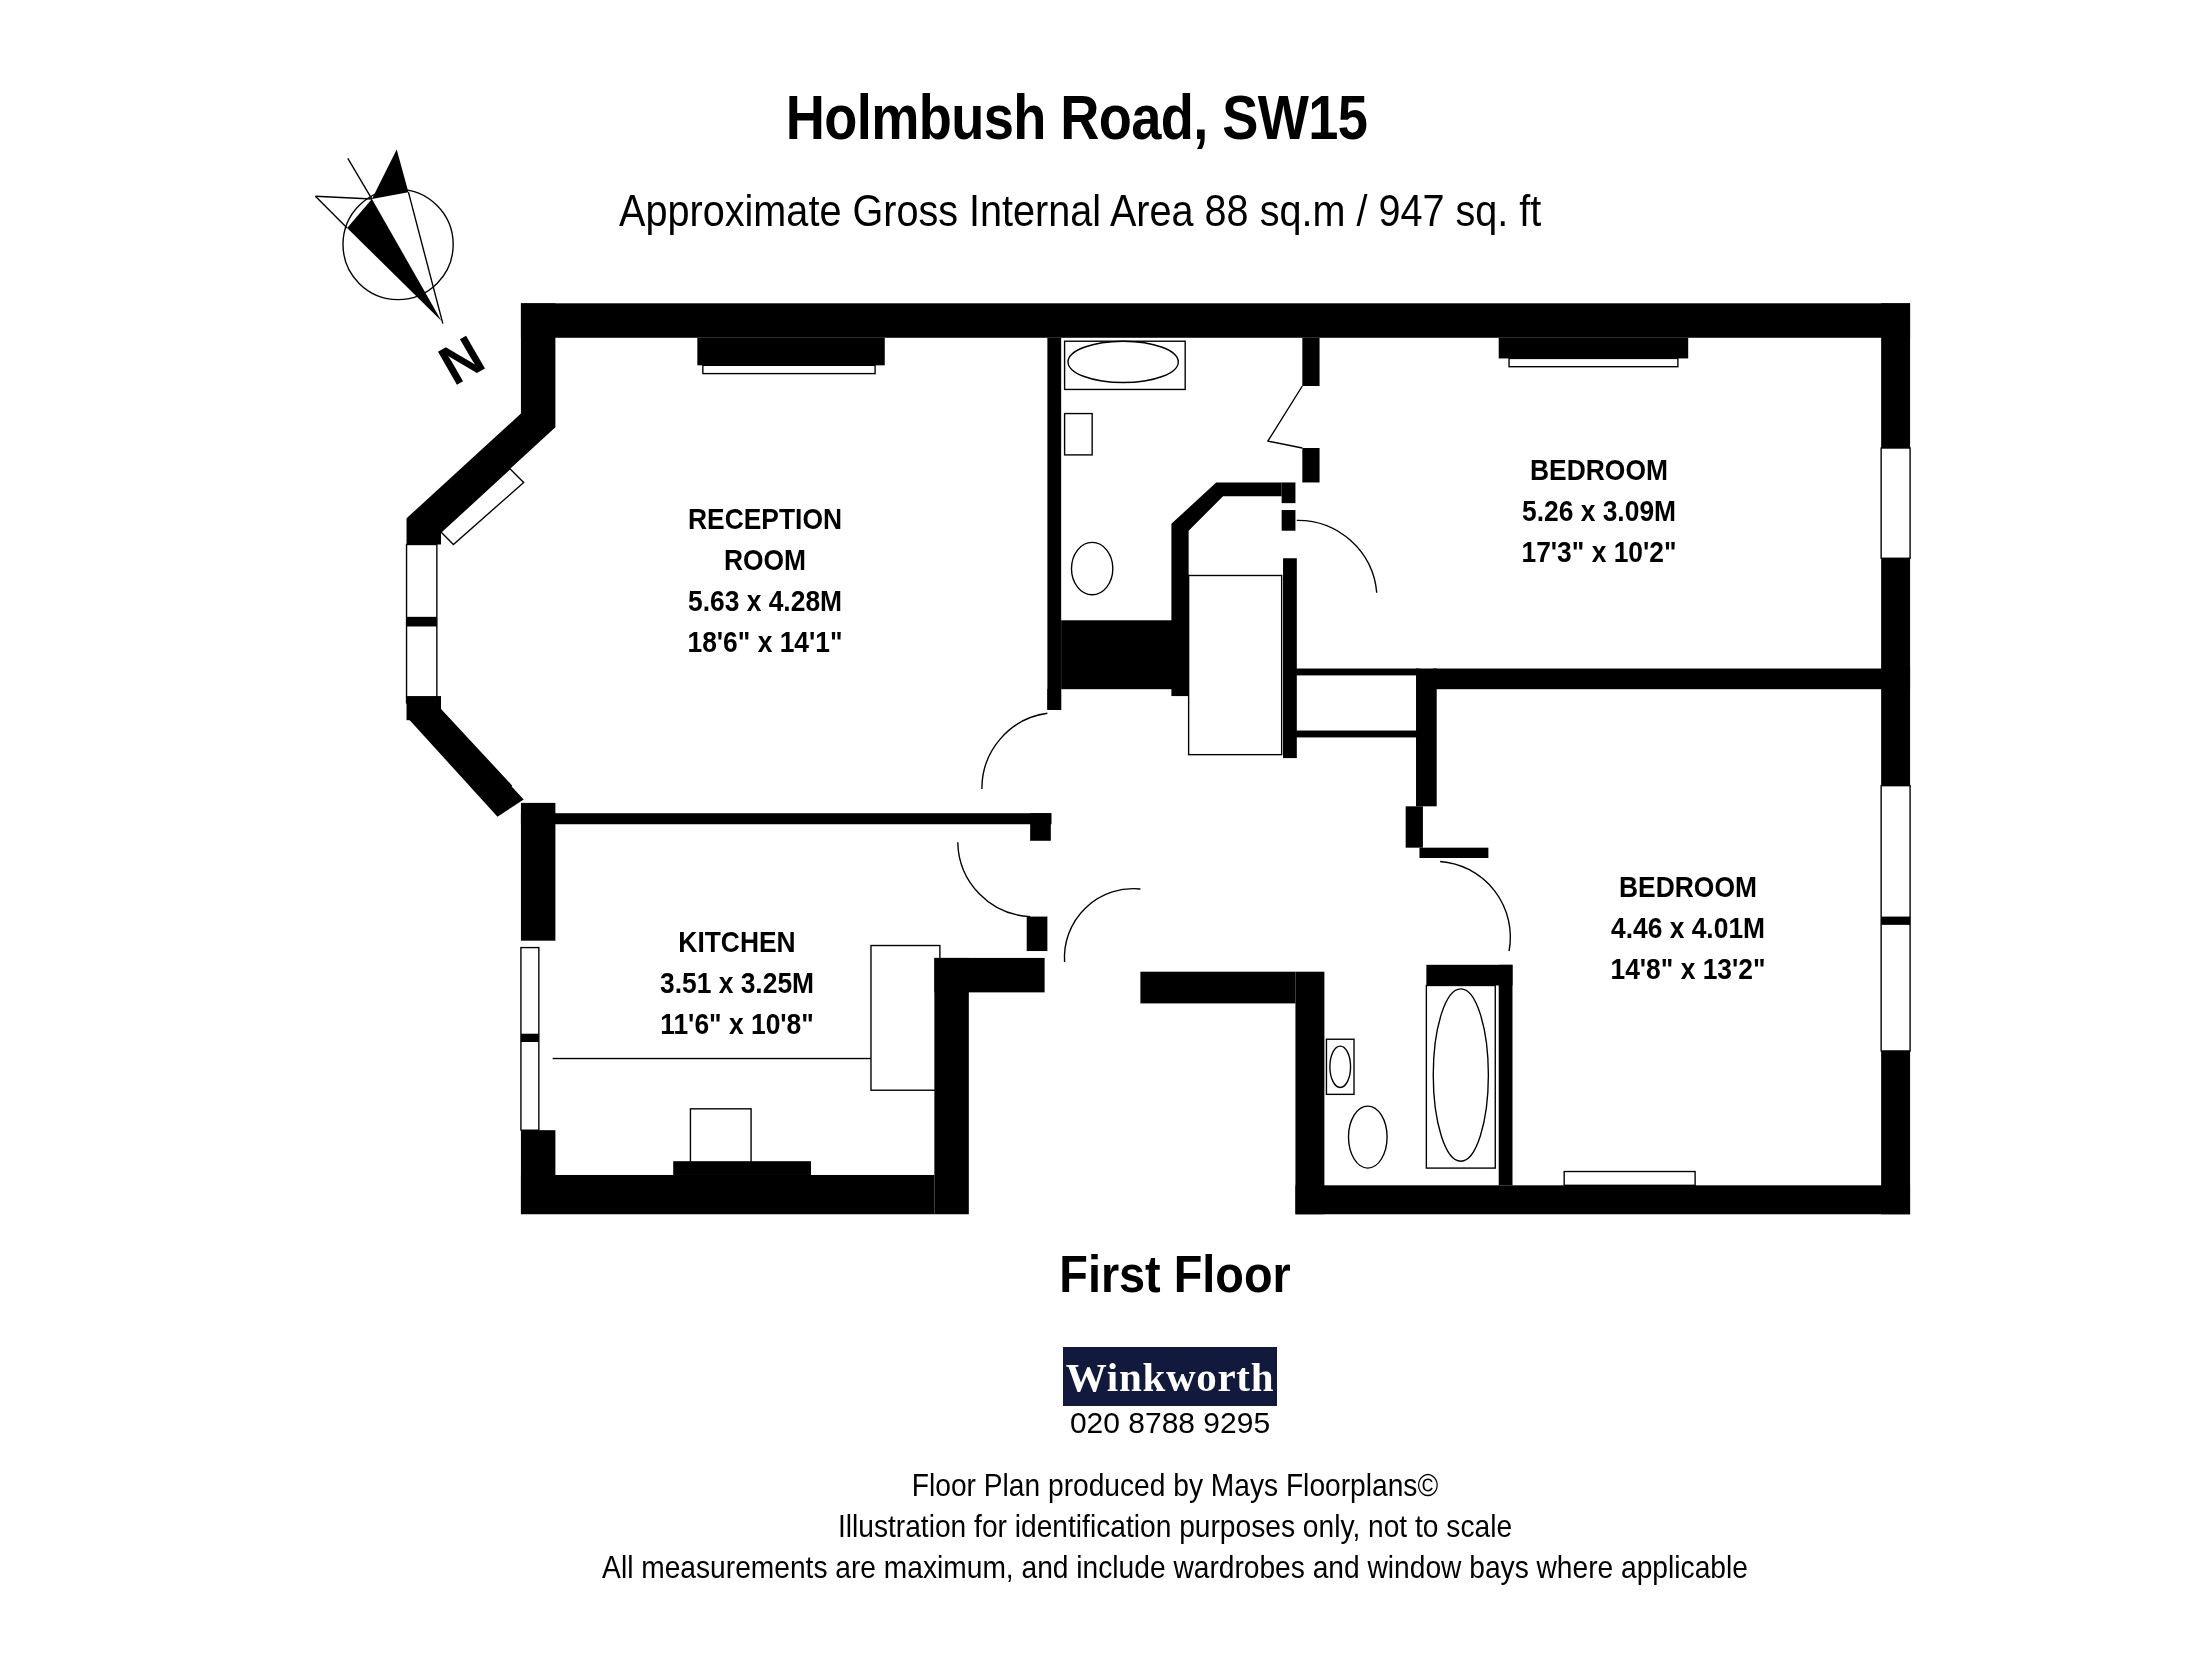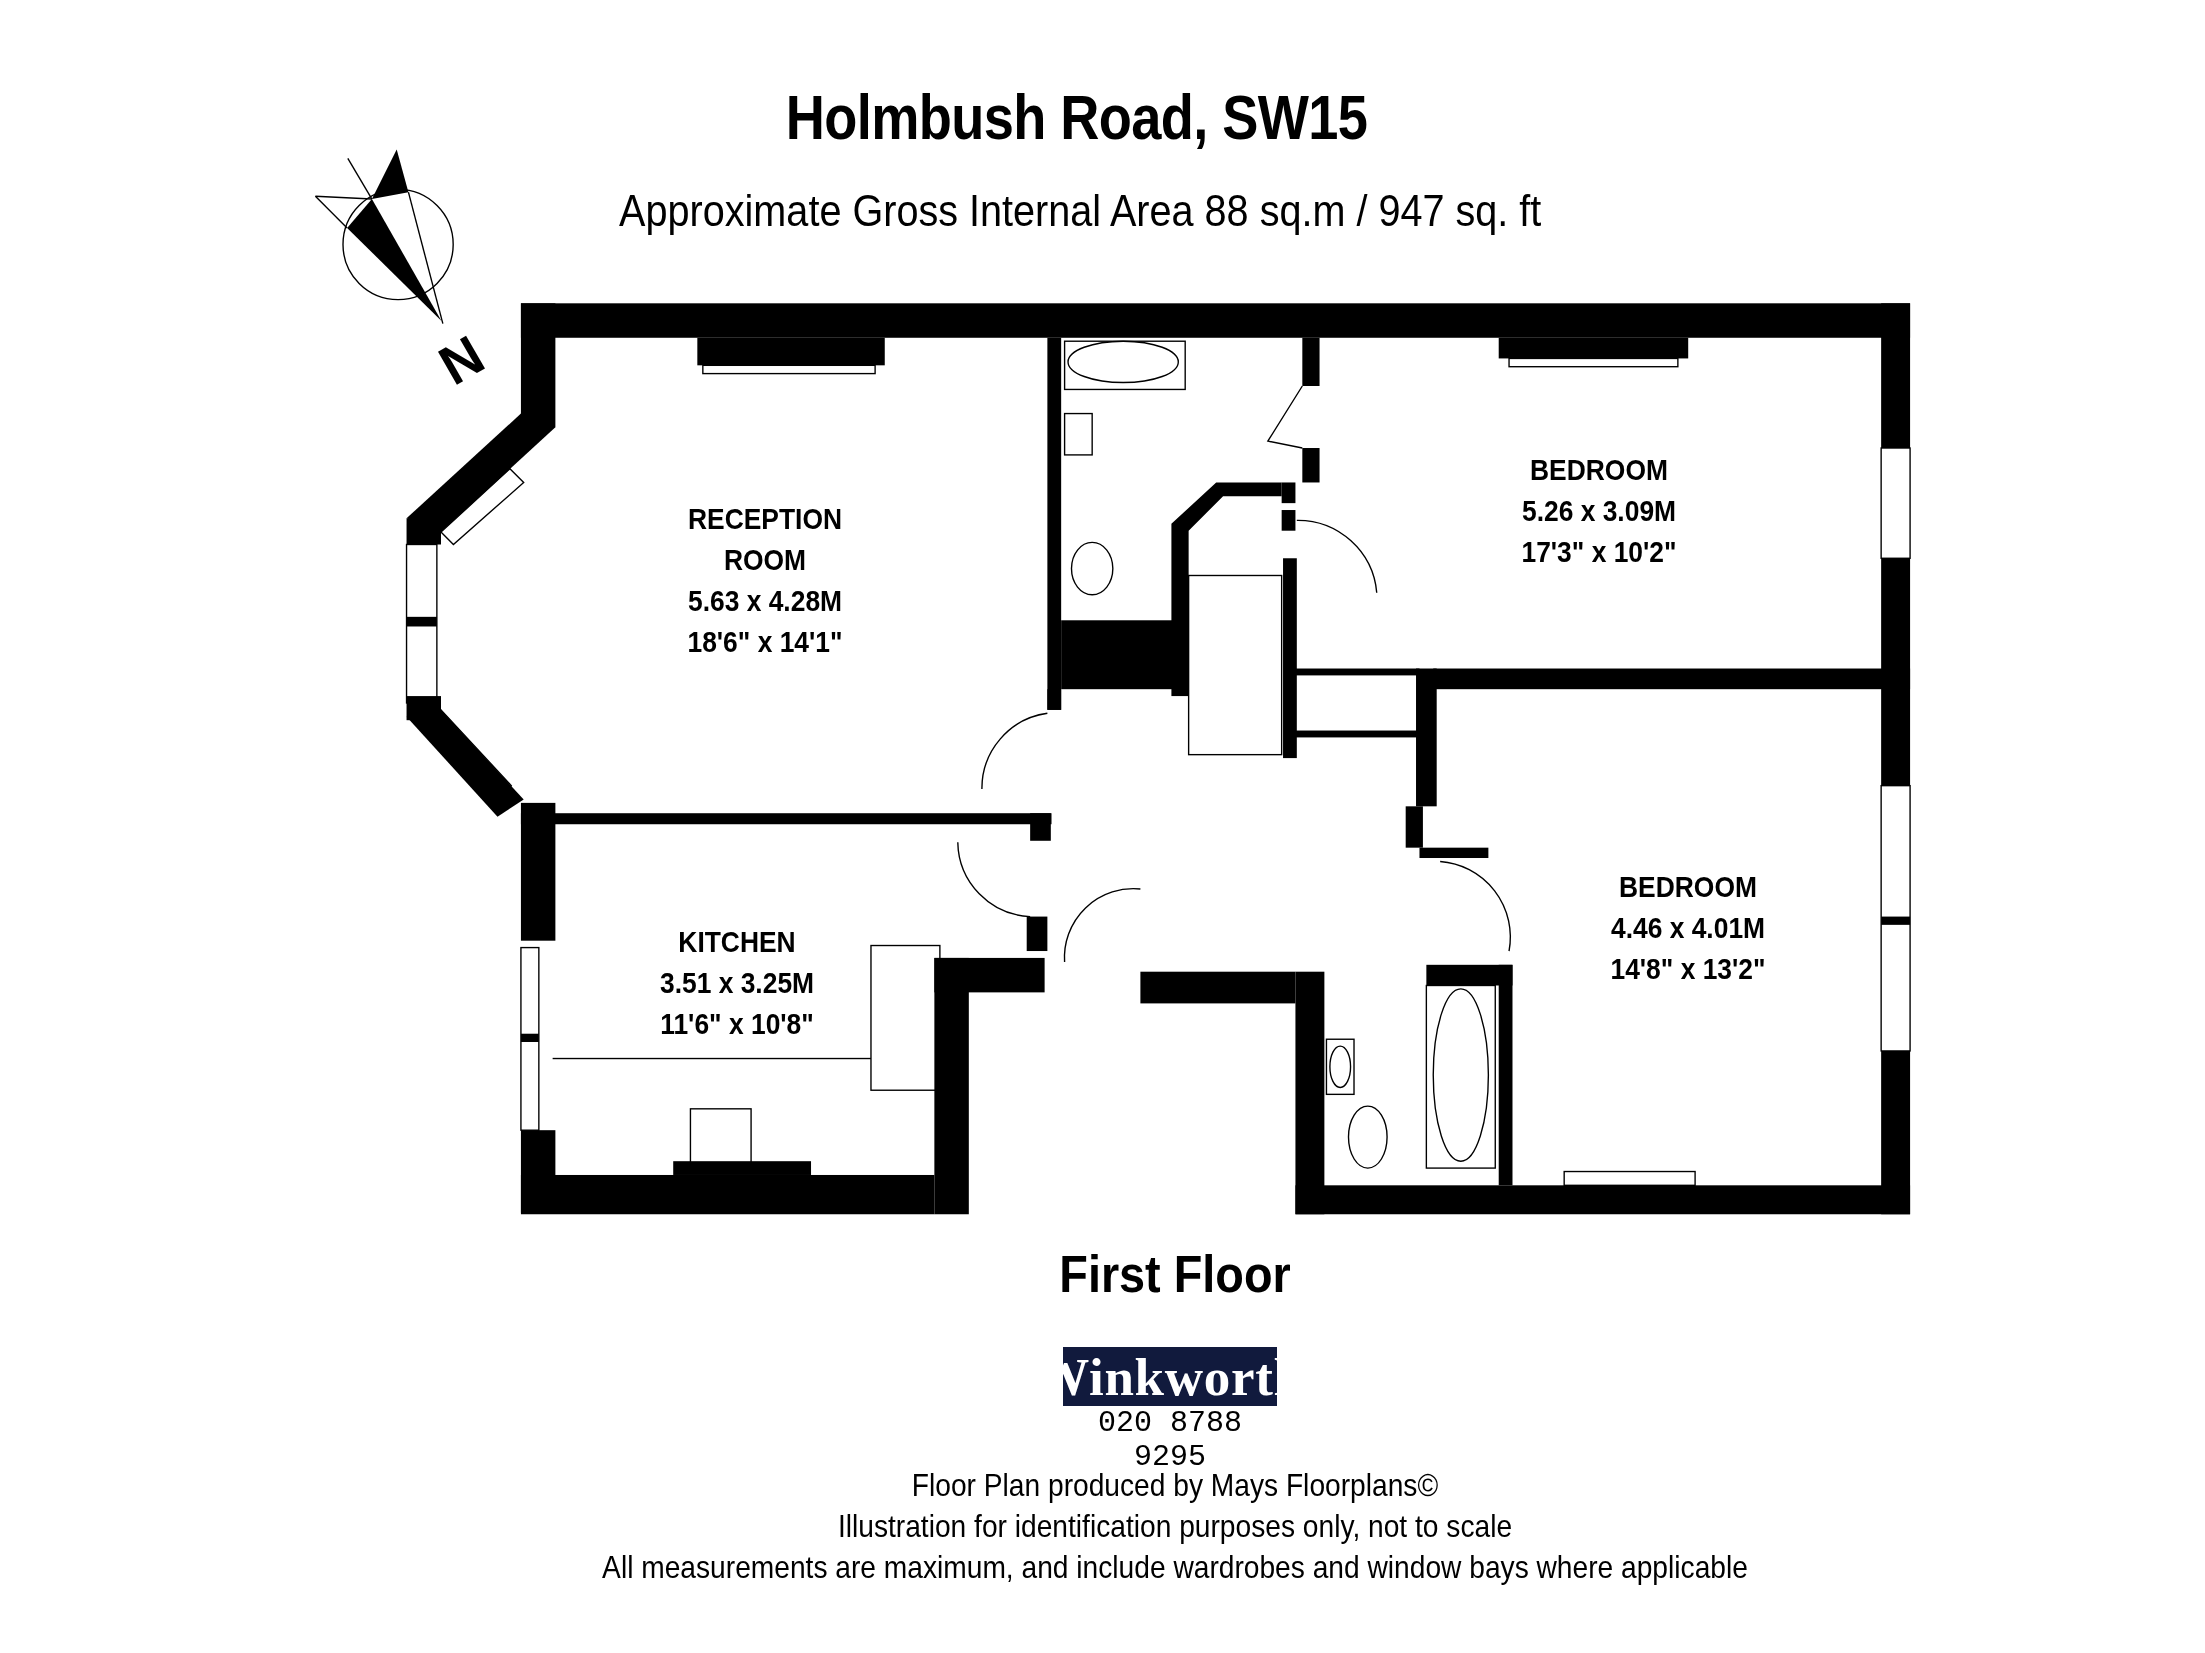--- a/index.html
+++ b/index.html
@@ -4,22 +4,22 @@
 <style>
   html, body { margin:0; padding:0; background:#ffffff; }
   body { width:2205px; height:1654px; position:relative; overflow:hidden; font-family:"Liberation Sans", sans-serif; color:#000; }
   .abs { position:absolute; }
   .title { left:0; width:2205px; top:81px; text-align:center; font-weight:bold; font-size:63px; transform:scaleX(0.86); transform-origin:917px 0; letter-spacing:-0.7px; }
   .subtitle { left:0; width:2205px; top:185px; text-align:center; font-size:45px; transform:scaleX(0.88); transform-origin:917px 0; }
   .plan { left:0; top:0; }
   .room-label { position:absolute; text-align:center; font-weight:bold; font-size:30px; line-height:41px; transform:scaleX(0.88); }
   .floor-label { left:0; width:2350px; top:1244px; text-align:center; font-weight:bold; font-size:52px; transform:scaleX(0.9); transform-origin:1175px 0; }
   .brand-box { left:1063px; top:1347px; width:214px; height:59px; background:#111a3d; display:flex; align-items:center; justify-content:center; }
-  .brand-name { font-family:"Liberation Serif", serif; font-weight:bold; color:#ffffff; font-size:53px; letter-spacing:0.7px; }
-  .phone { left:1063px; top:1406px; width:214px; text-align:center; font-family:Liberation Mono, monospace; font-size:30px; }
+  .brand-name { font-family:"Liberation Serif", serif; font-weight:bold; color:#ffffff; font-size:41px; letter-spacing:0.7px; }
+  .phone { left:1063px; top:1406px; width:214px; text-align:center; font-family:Liberation Sans, sans-serif; font-size:30px; }
   .footer { left:0; width:2350px; text-align:center; font-size:32px; transform:scaleX(0.88); transform-origin:1175px 0; }
 </style>
 </head>
 <body>
 
 <div class="abs title">Holmbush Road, SW15</div>
 <div class="abs subtitle">Approximate Gross Internal Area 88 sq.m  /  947 sq. ft</div>
 
 <svg class="abs" style="left:0;top:0" width="551" height="427" viewBox="0 0 800 620">
   <circle cx="578" cy="355" r="80" fill="none" stroke="#000" stroke-width="2"></circle>

